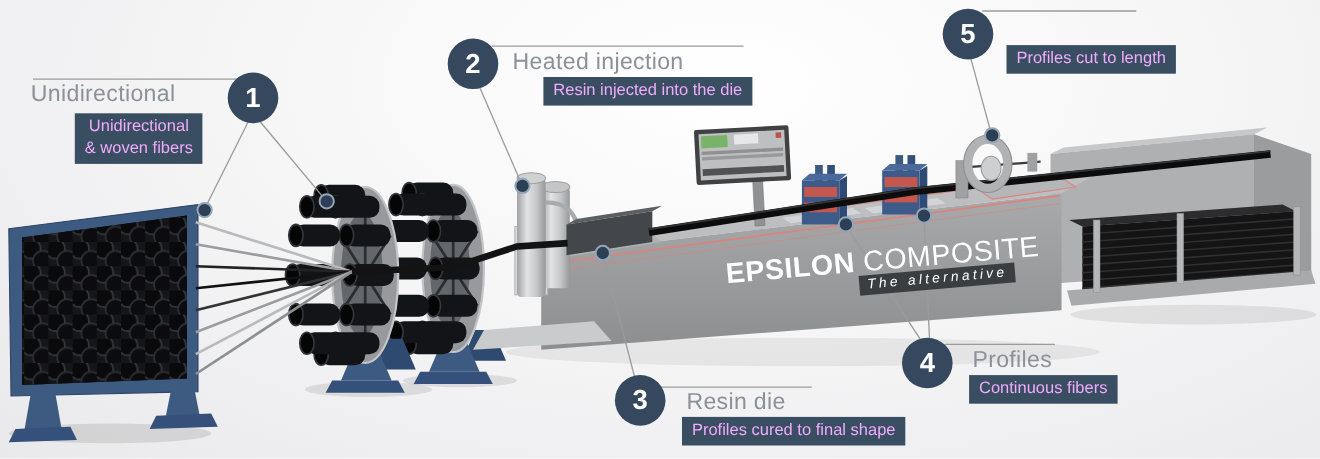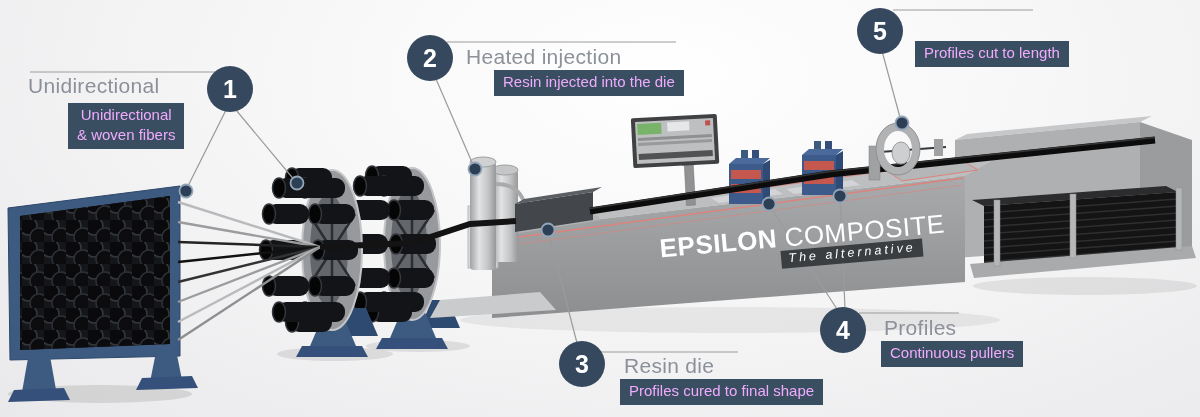--- a/index.html
+++ b/index.html
@@ -284,18 +284,18 @@
   <div class="co-circle" style="left:407px;top:35px;">2</div>
   <div class="co-title" style="left:466px;top:45px;">Heated injection</div>
   <div class="co-badge" style="left:464px;top:70px;margin-left:30px;">Resin injected into the die</div>
 
   <div class="co-circle" style="left:559px;top:341px;">3</div>
   <div class="co-title" style="left:624px;top:354px;">Resin die</div>
   <div class="co-badge" style="left:620px;top:379px;">Profiles cured to final shape</div>
 
   <div class="co-circle" style="left:820px;top:307px;">4</div>
   <div class="co-title" style="left:884px;top:316px;">Profiles</div>
-  <div class="co-badge" style="left:881px;top:341px;">Continuous pullers</div>
+  <div class="co-badge" style="left:881px;top:341px;">Continuous fibers</div>
 
   <div class="co-circle" style="left:857px;top:8px;">5</div>
   <div class="co-badge" style="left:915px;top:41px;">Profiles cut to length</div>
 
 </div>
 
 </body></html>

